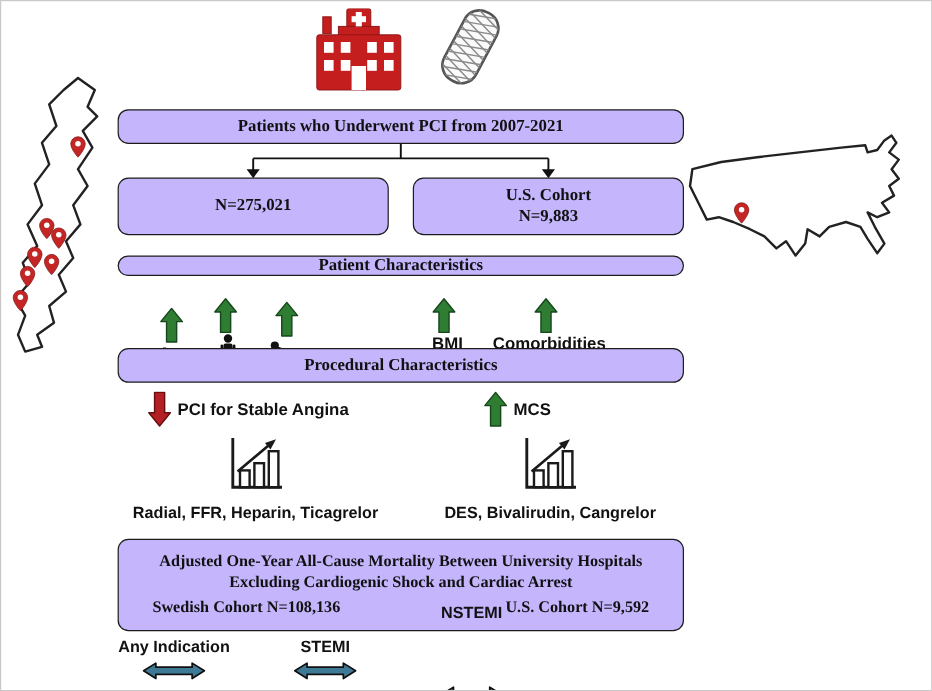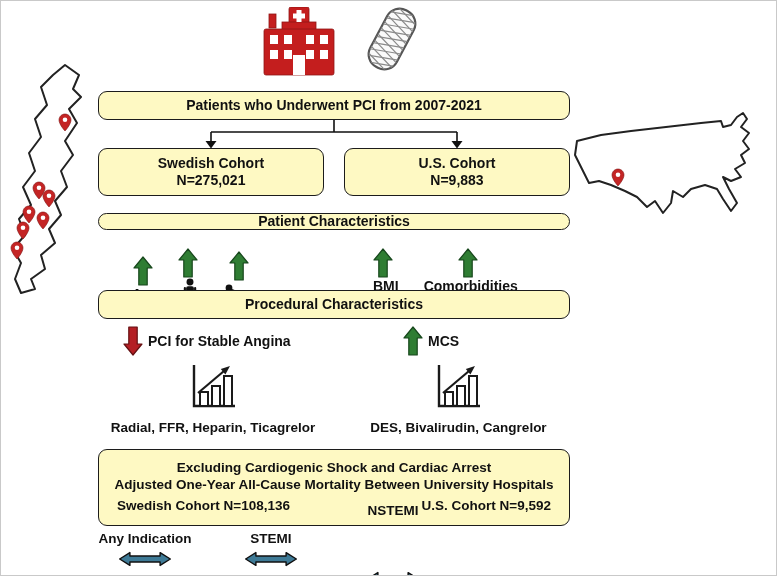--- a/index.html
+++ b/index.html
@@ -4,31 +4,32 @@
 <style>
   * { margin:0; padding:0; box-sizing:border-box; }
   html,body { background:#fff; }
   .figure {
     position:relative; width:777px; height:576px; background:#ffffff;
     border:1px solid #c9c9c9; overflow:hidden;
     font-family:"Liberation Sans", sans-serif; color:#111;
   }
   .abs { position:absolute; }
   .bluebox {
-    position:absolute; background:#fef9c3; border:1.6px solid #1c1c1c;
+    position:absolute; background:#c4b5fd; border:1.6px solid #1c1c1c;
     border-radius:9px; display:flex; flex-direction:column; align-items:center;
     justify-content:center; text-align:center; font-weight:700; font-size:14px;
     line-height:1.25;
+    font-family:Liberation Serif, serif;
   }
   .row { position:absolute; display:flex; align-items:center; }
   .item { display:flex; align-items:center;flex-direction:column; }
   .lbl { font-size:14px; font-weight:700; margin-left:5px; white-space:nowrap; }
   .therapy { position:absolute; font-size:13.5px; font-weight:700; text-align:center; }
   .outcome-line { font-size:13.5px; font-weight:700; }
-  .outcome-row { display:flex; justify-content:space-between; width:100%; padding:0 18px; margin-top:4px; }
+  .outcome-row { display:flex; justify-content:space-between; width:100%; padding:0 28px; margin-top:4px; }
   .cmp { position:absolute; display:flex; flex-direction:column; align-items:center; }
   .cmp .lbl2 { font-size:13.5px; font-weight:700; white-space:nowrap; }
   .cmp svg { margin-top:5px; }
   svg { display:block; }
   .overlay { position:absolute; left:0; top:0; pointer-events:none; }
 </style>
 </head>
 <body>
 
 <div class="figure">
@@ -107,21 +108,20 @@
                  M60 31 L30 41 M60 38 L30 48 M60 45 L30 55 M60 52 L30 62 M60 59 L30 69 M60 66 L30 76"></path>
       </g>
     </g>
   </svg>
 
   <div class="bluebox" style="left:97px; top:90px; width:472px; height:29px;">
     <span>Patients who Underwent PCI from 2007-2021</span>
   </div>
 
   <div class="bluebox" style="left:97px; top:147px; width:226px; height:48px;">
-    <span>Swedish Cohort</span>
     <span>N=275,021</span>
   </div>
 
   <div class="bluebox" style="left:343px; top:147px; width:226px; height:48px;">
     <span>U.S. Cohort</span>
     <span>N=9,883</span>
   </div>
 
   <div class="bluebox" style="left:97px; top:212px; width:472px; height:17px;">
     <span>Patient Characteristics</span>
@@ -153,21 +153,21 @@
       </svg>
       <svg width="38" height="26" viewBox="0 0 38 26" style="margin-left:6px">
         <circle cx="6" cy="7" r="3.4" fill="#111"></circle>
         <path d="M9 10 L18 13.5 L25 12 L31 18" stroke="#111" stroke-width="4" fill="none" stroke-linecap="round" stroke-linejoin="round"></path>
         <path d="M25 12 L27 19" stroke="#111" stroke-width="3.5" fill="none" stroke-linecap="round"></path>
         <path d="M2 22.5 H35" stroke="#111" stroke-width="2.5" stroke-linecap="round"></path>
       </svg>
     </div>
   </div>
 
-  <div class="row" style="left:367px; top:247px; gap:20px;">
+  <div class="row" style="left:354px; top:247px; gap:20px;">
     <div class="item">
       <svg width="20" height="30" viewBox="0 0 20 30">
         <path d="M10 1 L19 12 H14.2 V29 H5.8 V12 H1 Z" fill="#2f7d33" stroke="#17471c" stroke-width="1.2" stroke-linejoin="round"></path>
       </svg>
       <span class="lbl">BMI</span>
     </div>
     <div class="item">
       <svg width="20" height="30" viewBox="0 0 20 30">
         <path d="M10 1 L19 12 H14.2 V29 H5.8 V12 H1 Z" fill="#2f7d33" stroke="#17471c" stroke-width="1.2" stroke-linejoin="round"></path>
       </svg>
@@ -208,22 +208,22 @@
     <rect x="27" y="25" width="8" height="20" fill="#fff" stroke="#1a1a1a" stroke-width="2"></rect>
     <rect x="39" y="15" width="8" height="30" fill="#fff" stroke="#1a1a1a" stroke-width="2"></rect>
     <path d="M13 32 L39 10" fill="none" stroke="#1a1a1a" stroke-width="2.2"></path>
     <polygon points="45,5 40.4,13.5 35.8,8.1" fill="#1a1a1a"></polygon>
   </svg>
 
   <div class="therapy" style="left:97px; top:419px; width:230px;">Radial, FFR, Heparin, Ticagrelor</div>
   <div class="therapy" style="left:340px; top:419px; width:235px;">DES, Bivalirudin, Cangrelor</div>
 
   <div class="bluebox" style="left:97px; top:448px; width:472px; height:77px;">
+    <span class="outcome-line">Adjusted One-Year All-Cause Mortality Between University Hospitals</span>
     <span class="outcome-line">Excluding Cardiogenic Shock and Cardiac Arrest</span>
-    <span class="outcome-line">Adjusted One-Year All-Cause Mortality Between University Hospitals</span>
     <div class="outcome-row">
       <span class="outcome-line">Swedish Cohort N=108,136</span>
       <span class="outcome-line">U.S. Cohort N=9,592</span>
     </div>
   </div>
 
   <div class="cmp" style="left:92px; top:530px; width:104px;">
     <span class="lbl2">Any Indication</span>
     <svg width="58" height="16" viewBox="0 0 60 18">
       <path d="M1.5 9 L13 1.8 V5.6 H47 V1.8 L58.5 9 L47 16.2 V12.4 H13 V16.2 Z" fill="#3e7a96" stroke="#101010" stroke-width="1.6" stroke-linejoin="round"></path>

